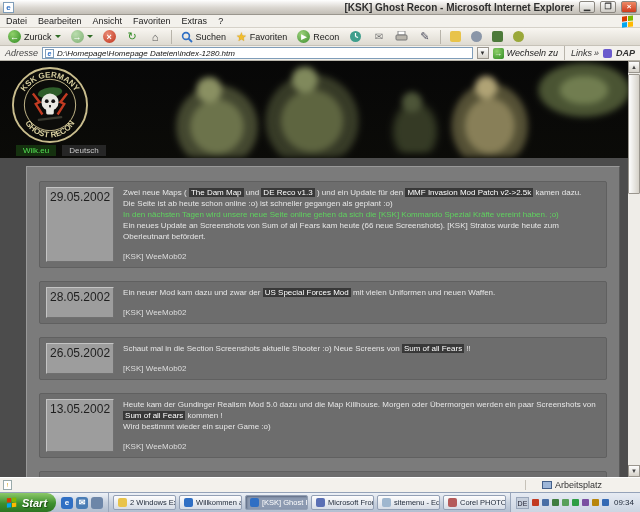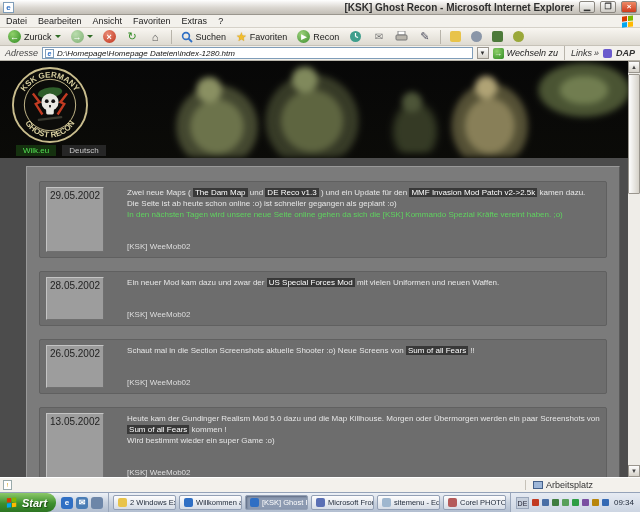--- a/index.html
+++ b/index.html
@@ -85,42 +85,42 @@
   .navtab { padding:1px 7px; }
   .navtab.active { background:#15310f; color:#52e052; }
   .navtab.idle { background:#262626; color:#c8c8c8; }
 
   .page { padding:8px 20px 0 26px; height:calc(100% - 97px); }
   .panel { background:#7b7b7b; border-top:1px solid #999; border-left:1px solid #999;
     border-right:1px solid #5a5a5a; padding:14px 12px 0 12px; height:100%; overflow:hidden; }
   .entry { display:flex; background:#6d6d6d; border:1px solid #606060; border-radius:2px;
     padding:5px 6px; margin-bottom:13px; }
   .datebox { flex:0 0 48px; background:#9d9d9d; border:1px solid #c4c4c4;
-    border-right-color:#707070; border-bottom-color:#707070; margin-right:23px;
-    font-size:10px; color:#1f1f1f; padding:2px 3px; }
+    border-right-color:#707070; border-bottom-color:#707070; margin-right:9px;
+    font-size:12px; color:#1f1f1f; padding:2px 3px; }
   .ebody { flex:1; font-size:8px; line-height:11px; color:#e6e6e6; }
   .chip { background:#383838; color:#ffffff; padding:0 2px; }
   .green { color:#5fd35f; }
-  .sig { margin-top:21px; color:#dedede; }
+  .sig { margin-top:9px; color:#dedede; }
 
   .scrollbar { position:absolute; top:0; right:0; bottom:0; width:12px; background:#efede8; }
   .sb-arrow { position:absolute; left:0; width:12px; height:12px;
     background:linear-gradient(180deg,#fdfdfd,#d5d1c8); border:1px solid #9a968e;
     font-size:6px; line-height:10px; text-align:center; color:#444; }
   .sb-up { top:0; } .sb-dn { bottom:0; }
   .sb-thumb { position:absolute; left:0; top:13px; width:12px; height:120px;
     background:linear-gradient(90deg,#fdfdfd,#d5d1c8); border:1px solid #9a968e; border-radius:1px; }
 
   .statusbar { height:15px; display:flex; align-items:center; gap:4px; padding:0 3px;
     background:#f3f1ec; border-top:1px solid #fff; font-size:9px; color:#333; }
   .statusbar .doc-ico { width:9px; height:10px; background:#fff; border:1px solid #9aa;
     font-size:6px; color:#c90; text-align:center; line-height:9px; }
   .statusbar .flex { flex:1; }
   .zone { display:flex; align-items:center; gap:3px; border-left:1px solid #c6c2b8;
-    padding-left:7px; width:112px; }
+    padding-left:16px; width:112px; }
   .pc-ico { width:10px; height:8px; background:#9db6d8; border:1px solid #44608a; }
 
   
   .taskbar { height:20px; display:flex; align-items:stretch;
     background:linear-gradient(180deg,#eef2f7,#c9d2df 50%,#b2bed0);
     border-top:1px solid #94a2b8; }
   .startbtn { display:flex; align-items:center; gap:4px; padding:0 9px 0 6px;
     background:linear-gradient(180deg,#8cc969,#3d8f2f 55%,#2d7522);
     border-radius:0 9px 9px 0; color:#fff; font-size:11px; font-style:italic; font-weight:bold;
     text-shadow:1px 1px 1px #1d4d14; }
@@ -296,20 +296,21 @@
         </div>
     </div>
     <div class="page">
       <div class="panel" id="news-list">
           <div class="entry">
             <div class="datebox">29.05.2002</div>
             <div class="ebody">
               <div class="line"><span>Zwei neue Maps ( </span><span class="chip">The Dam Map</span><span> und </span><span class="chip">DE Reco v1.3</span><span> ) und ein Update für den </span><span class="chip">MMF Invasion Mod Patch v2-&gt;2.5k</span><span> kamen dazu.</span></div>
               <div class="line"><span>Die Seite ist ab heute schon online :o) ist schneller gegangen als geplant :o)</span></div>
               <div class="line"><span class="green">In den nächsten Tagen wird unsere neue Seite online gehen da sich die [KSK] Kommando Spezial Kräfte vereint haben. ;o)</span></div>
+              <div class="line"><span>Ein neues Update an Screenshots von Sum of all Fears kam heute (66 neue Screenshots). [KSK] Stratos wurde heute zum Oberleutnant befördert.</span></div>
               <div class="sig">[KSK] WeeMob02</div>
             </div>
           </div>
           <div class="entry">
             <div class="datebox">28.05.2002</div>
             <div class="ebody">
               <div class="line"><span>Ein neuer Mod kam dazu und zwar der </span><span class="chip">US Special Forces Mod</span><span> mit vielen Uniformen und neuen Waffen.</span></div>
               <div class="sig">[KSK] WeeMob02</div>
             </div>
           </div>

